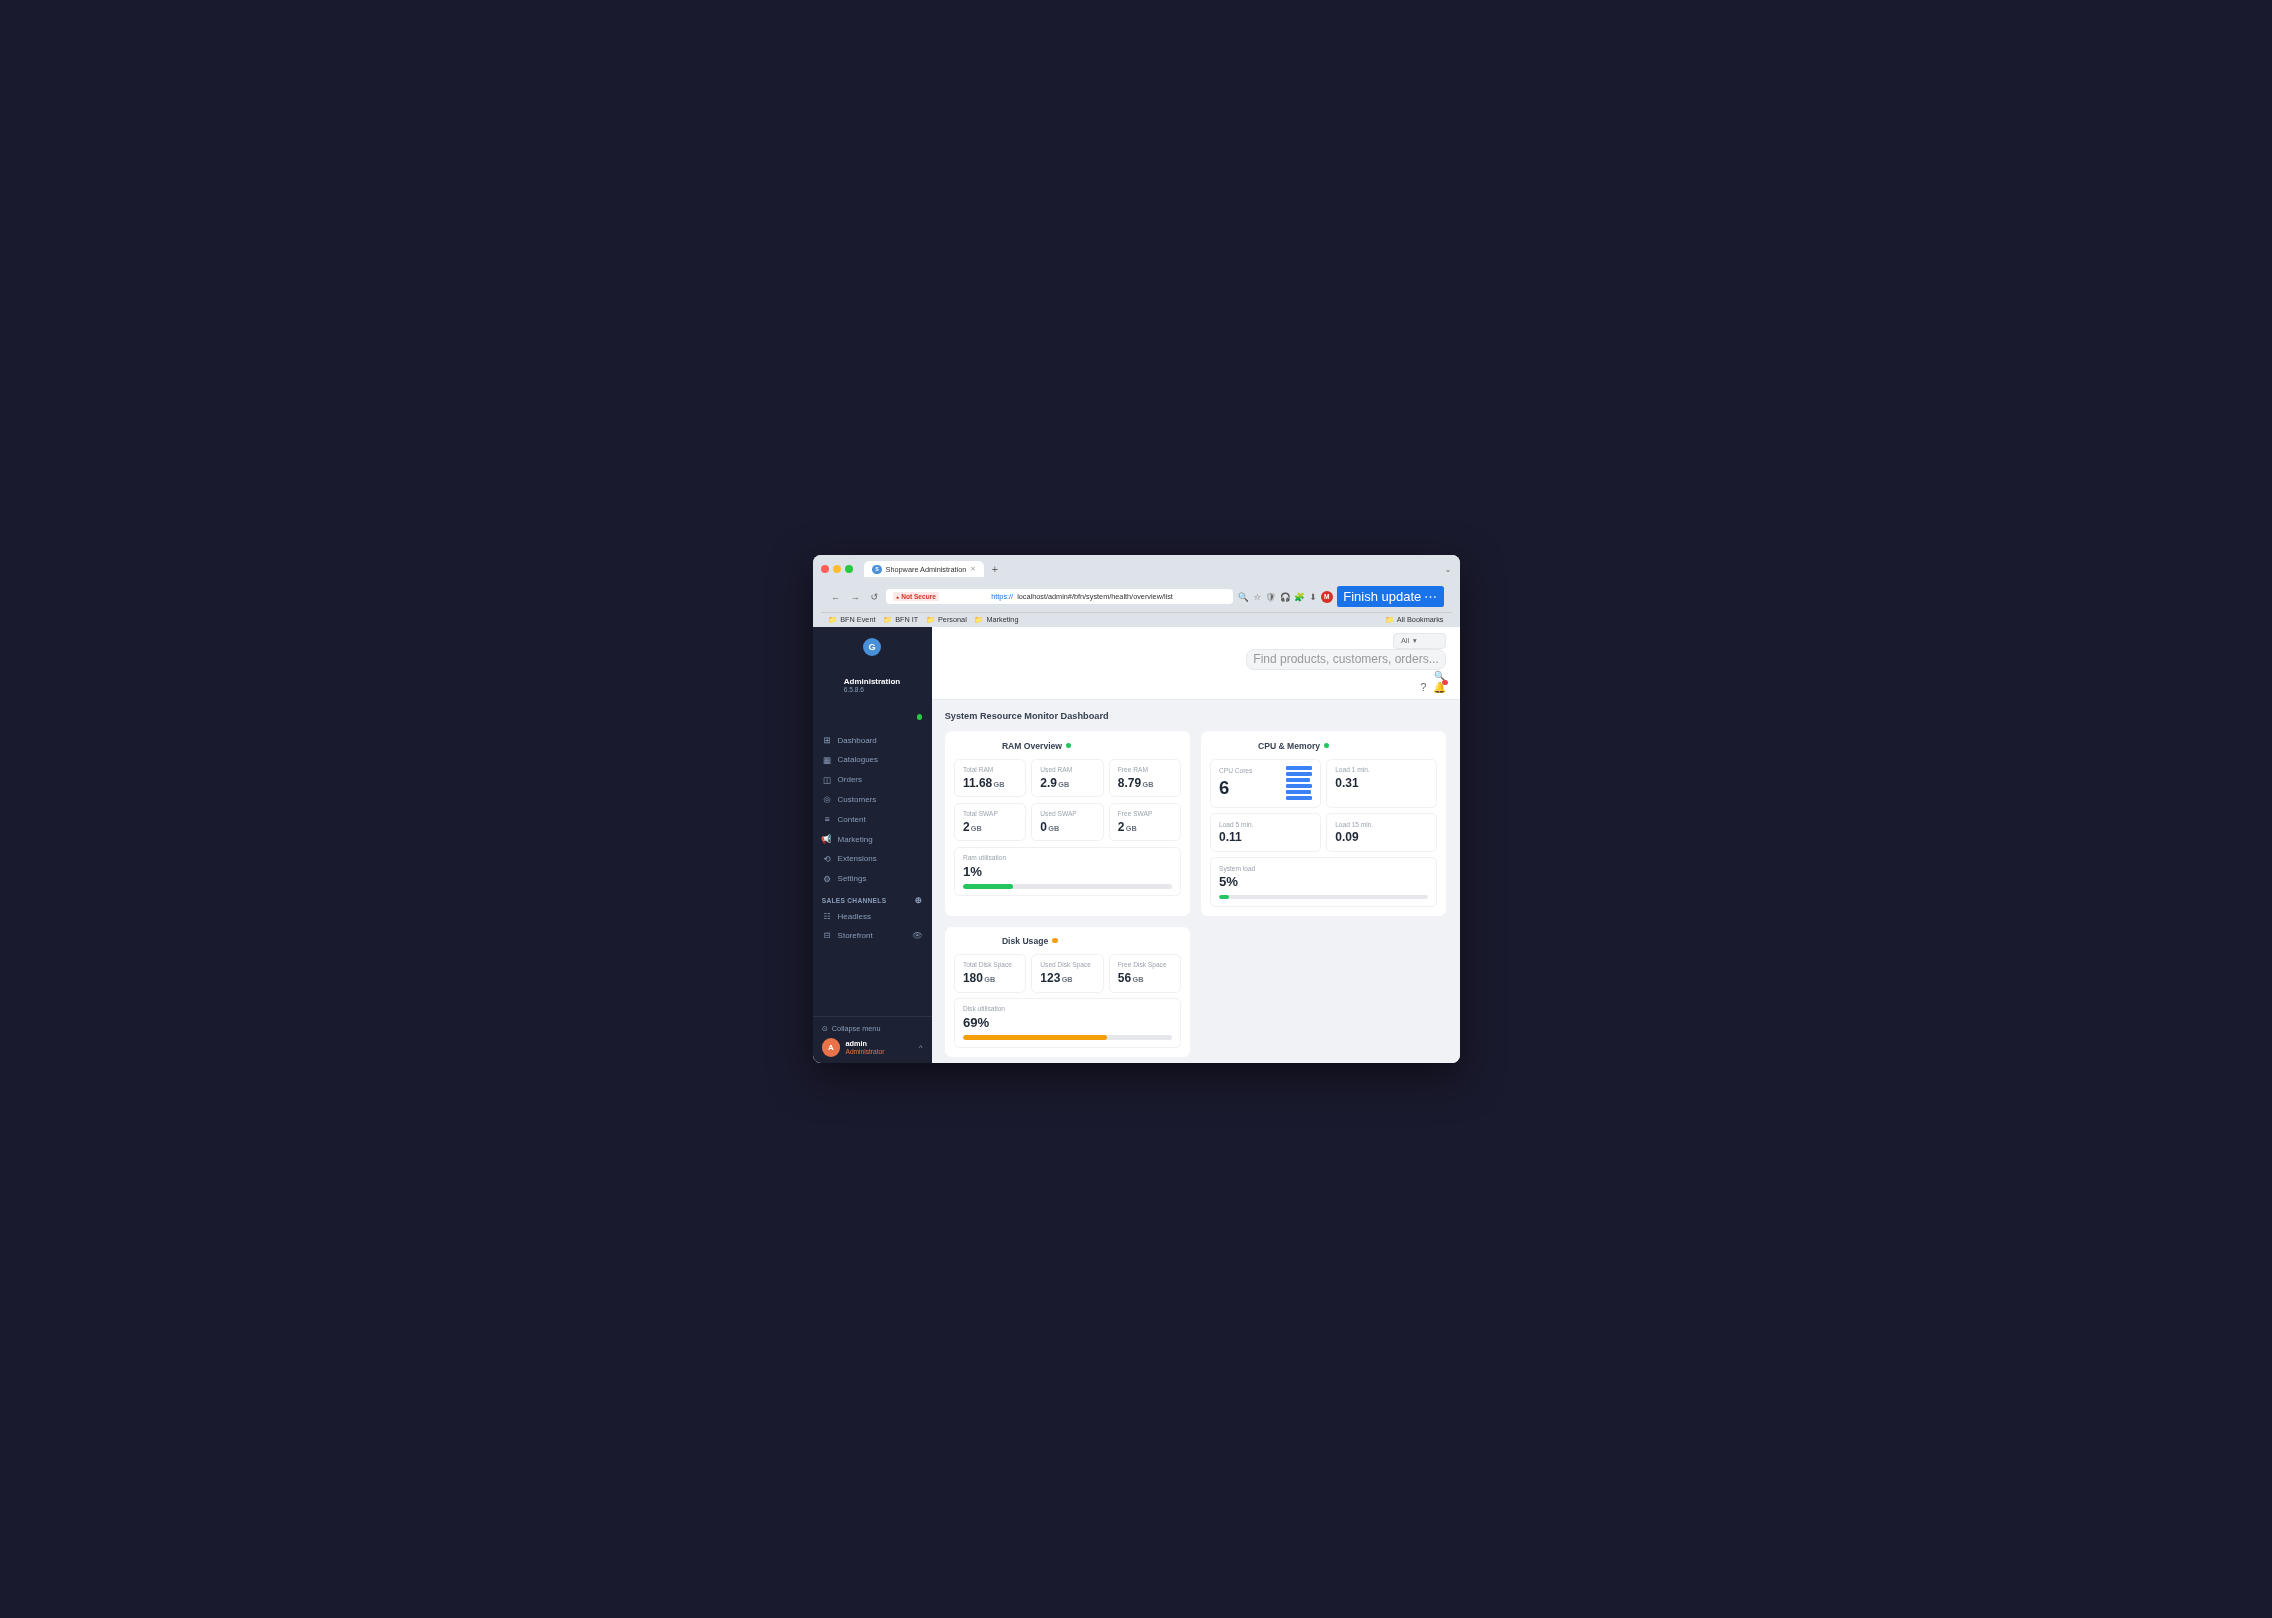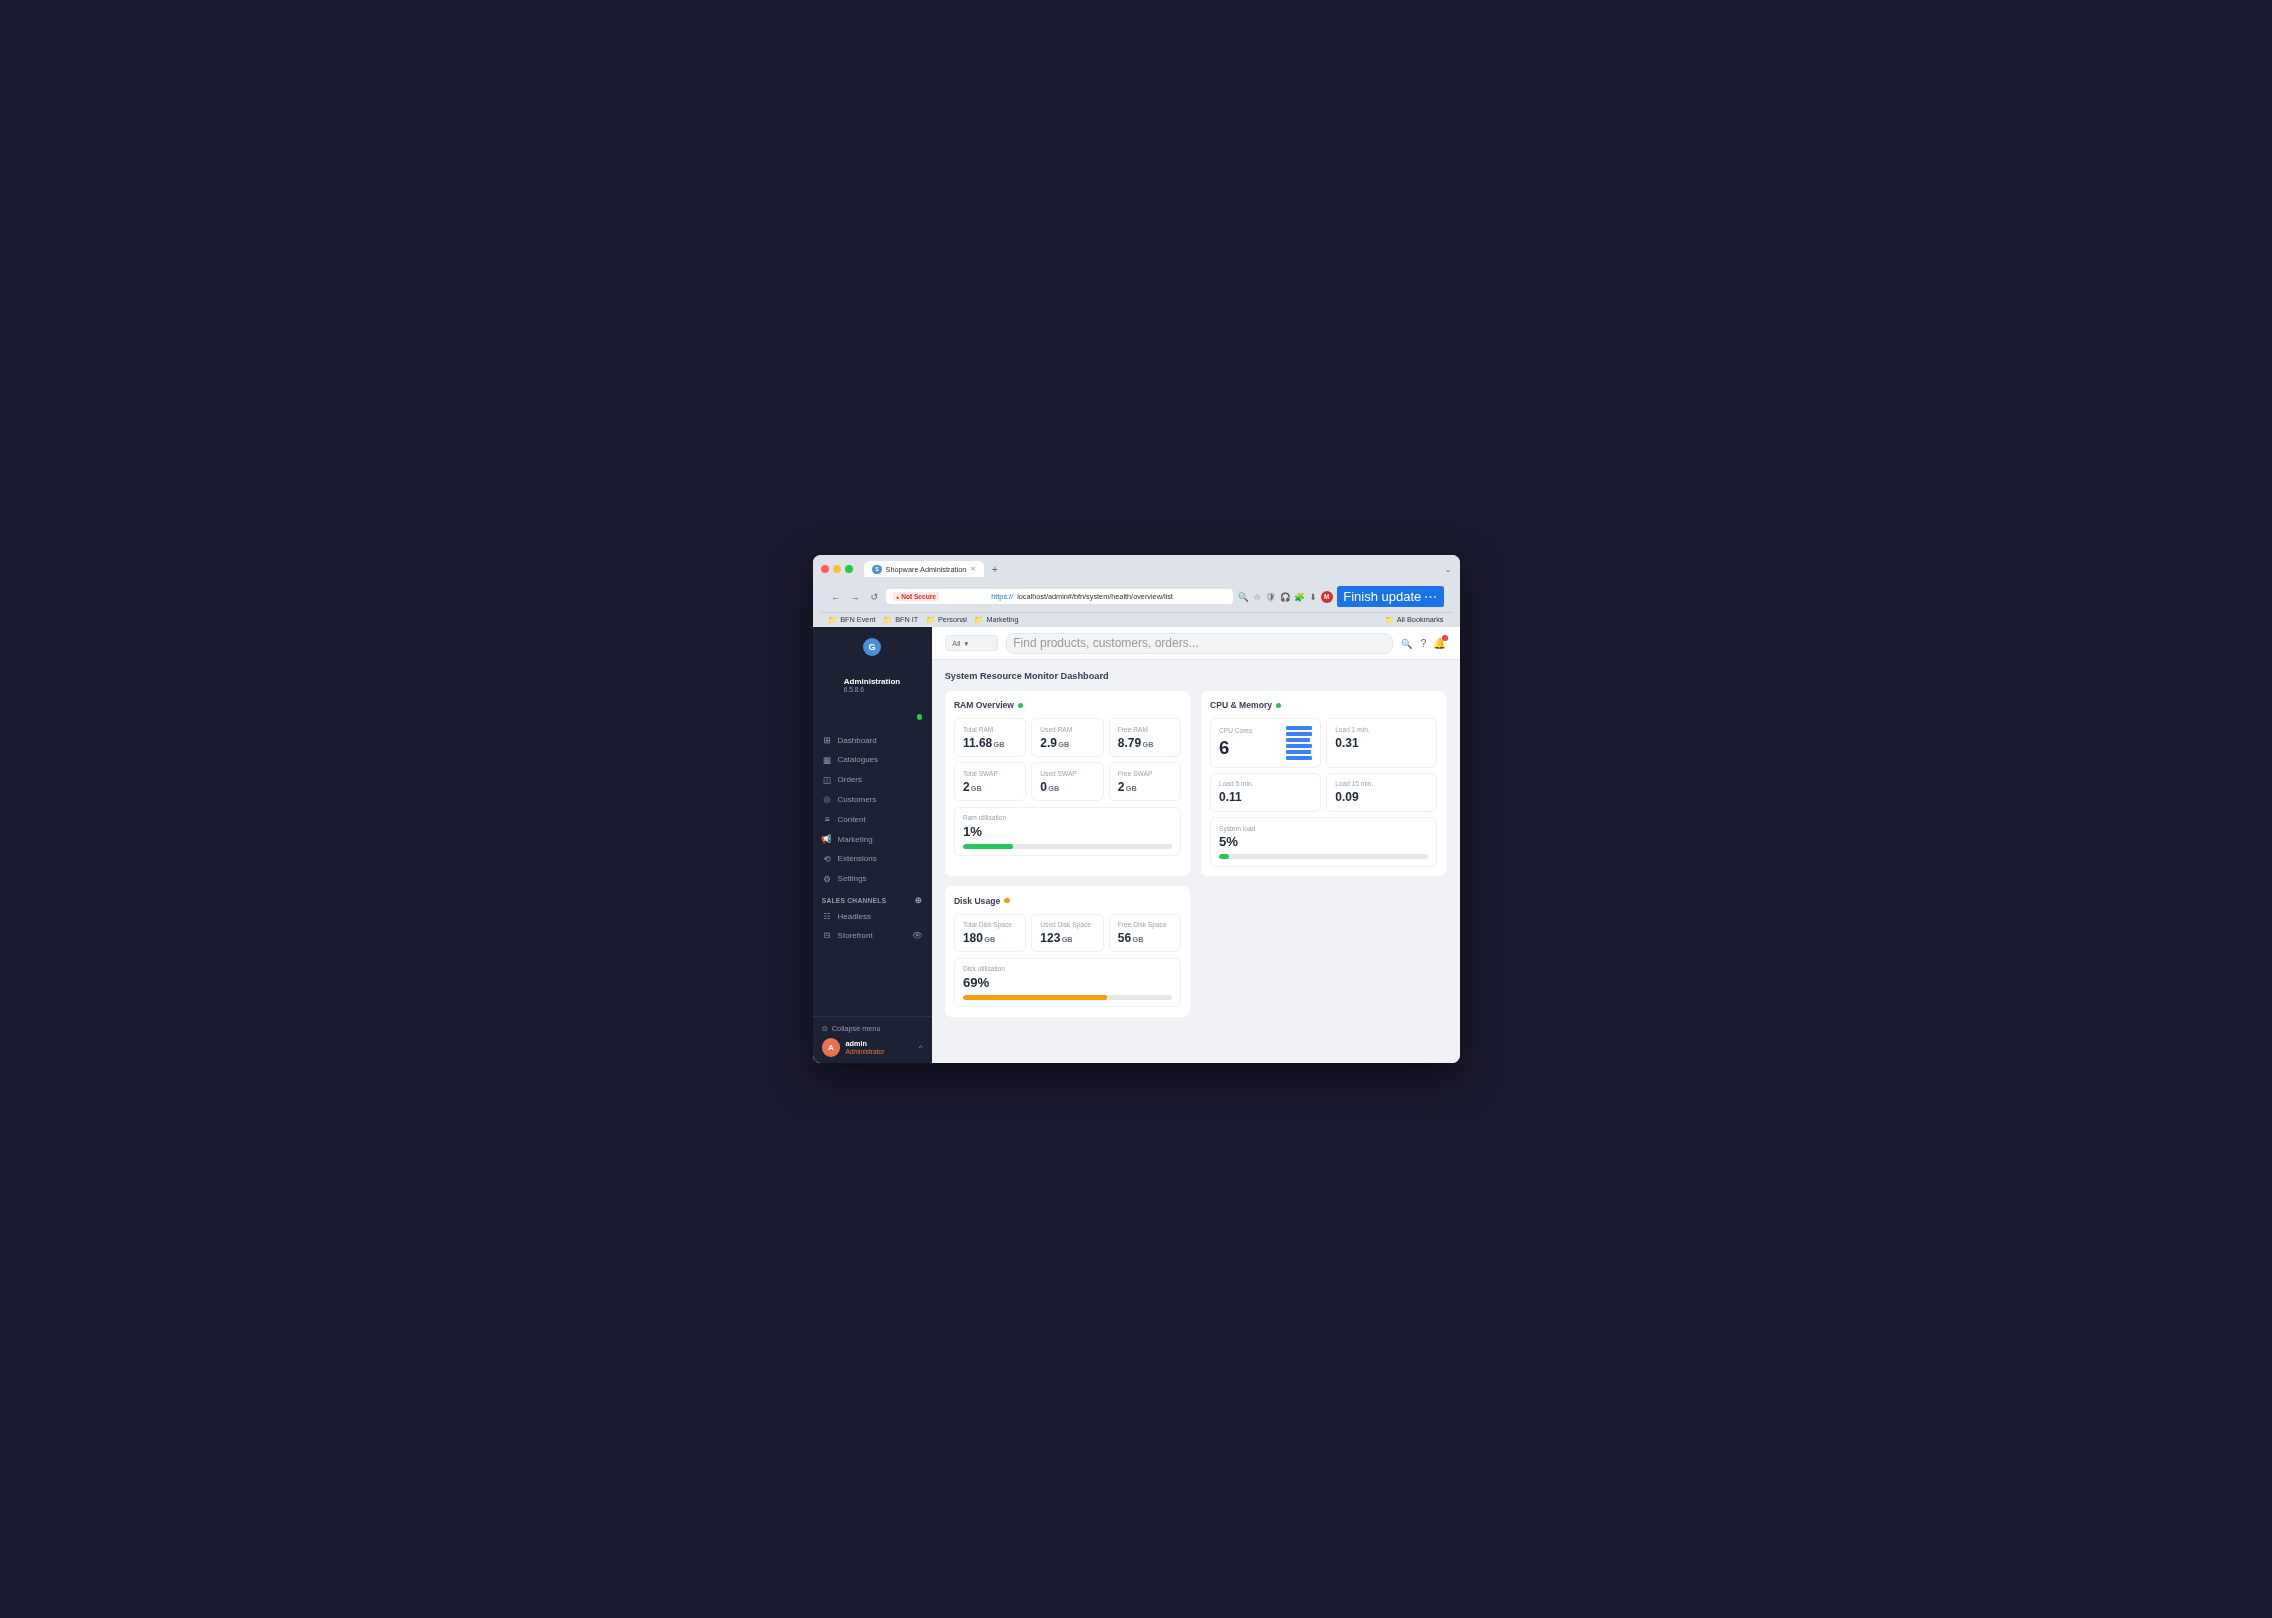--- a/index.html
+++ b/index.html
@@ -64,36 +64,36 @@
     .sidebar-footer { padding: 6.6px 9.2px; border-top: 0.7px solid rgba(255,255,255,0.08); display: flex; flex-direction: column; gap: 5.3px; }
     .collapse-menu { display: flex; align-items: center; gap: 4px; color: #8a9bb8; font-size: 7.3px; cursor: pointer; }
     .user-info { display: flex; align-items: center; gap: 5.3px; }
     .user-avatar { width: 18.5px; height: 18.5px; background: #e8734a; border-radius: 50%; display: flex; align-items: center; justify-content: center; color: white; font-size: 8px; font-weight: 600; }
     .user-details { flex: 1; }
     .user-name { color: white; font-size: 7.3px; font-weight: 600; }
     .user-role { color: #e8734a; font-size: 6.6px; }
     .user-chevron { color: #8a9bb8; font-size: 7.3px; cursor: pointer; }
 
     
-    .topbar { background: white; padding: 5.3px 13.2px; display: flex; align-items: center; gap: 8px; border-bottom: 0.7px solid #e5e7eb; }
+    .topbar { background: white; padding: 5.3px 13.2px; display: flex; align-items: flex-end; border-bottom: 0.7px solid #e5e7eb; flex-direction: column; }
     .search-filter { background: #f3f4f6; border: 0.7px solid #e5e7eb; border-radius: 4px; padding: 2.6px 6.6px; font-size: 7.3px; color: #666; display: flex; align-items: center; gap: 4px; min-width: 53px; }
     .search-input-area { flex: 1; background: #f3f4f6; border: 0.7px solid #e5e7eb; border-radius: 8px; padding: 2.6px 6.6px; font-size: 12px; color: #999; }
     .search-icon-btn { color: #666; cursor: pointer; font-size: 9.2px; }
     .topbar-right { margin-left: auto; display: flex; gap: 6.6px; }
     .topbar-icon-btn { color: #666; font-size: 10.6px; cursor: pointer; position: relative; }
     .notification-dot { width: 5.3px; height: 5.3px; background: #ef4444; border-radius: 50%; position: absolute; top: -1.3px; right: -1.3px; }
 
     
     .main-content { flex: 1; overflow-y: auto; padding: 10.6px 13.2px; }
     .page-title { font-size: 9.2px; font-weight: 600; color: #374151; text-align: left; margin-bottom: 10.6px; }
 
     
     .dashboard-grid { display: grid; grid-template-columns: 1fr 1fr; gap: 10.6px; }
     .section-panel { background: white; border-radius: 6.6px; padding: 9.2px; }
-    .section-header { display: flex; align-items: center; gap: 4px; margin-bottom: 8px; }
+    .section-header { display: flex; align-items: center; gap: 4px; margin-bottom: 8px; margin-left: 48px; }
     .section-title { font-size: 8.6px; font-weight: 600; color: #374151; }
     .status-dot { width: 5.3px; height: 5.3px; border-radius: 50%; }
     .status-green { background: #22c55e; }
     .status-orange { background: #f59e0b; }
 
     .metrics-row { display: grid; grid-template-columns: 1fr 1fr 1fr; gap: 5.3px; margin-bottom: 5.3px; }
     .metric-card { background: white; border: 0.7px solid #f0f0f0; border-radius: 5.3px; padding: 6.6px 8px; }
     .metric-label { font-size: 6.6px; color: #9ca3af; margin-bottom: 2.6px; }
     .metric-value { font-size: 12px; font-weight: 700; color: #1f2937; display: flex; align-items: baseline; gap: 1.3px; }
     .metric-unit { font-size: 7.3px; font-weight: 600; color: #6b7280; }

